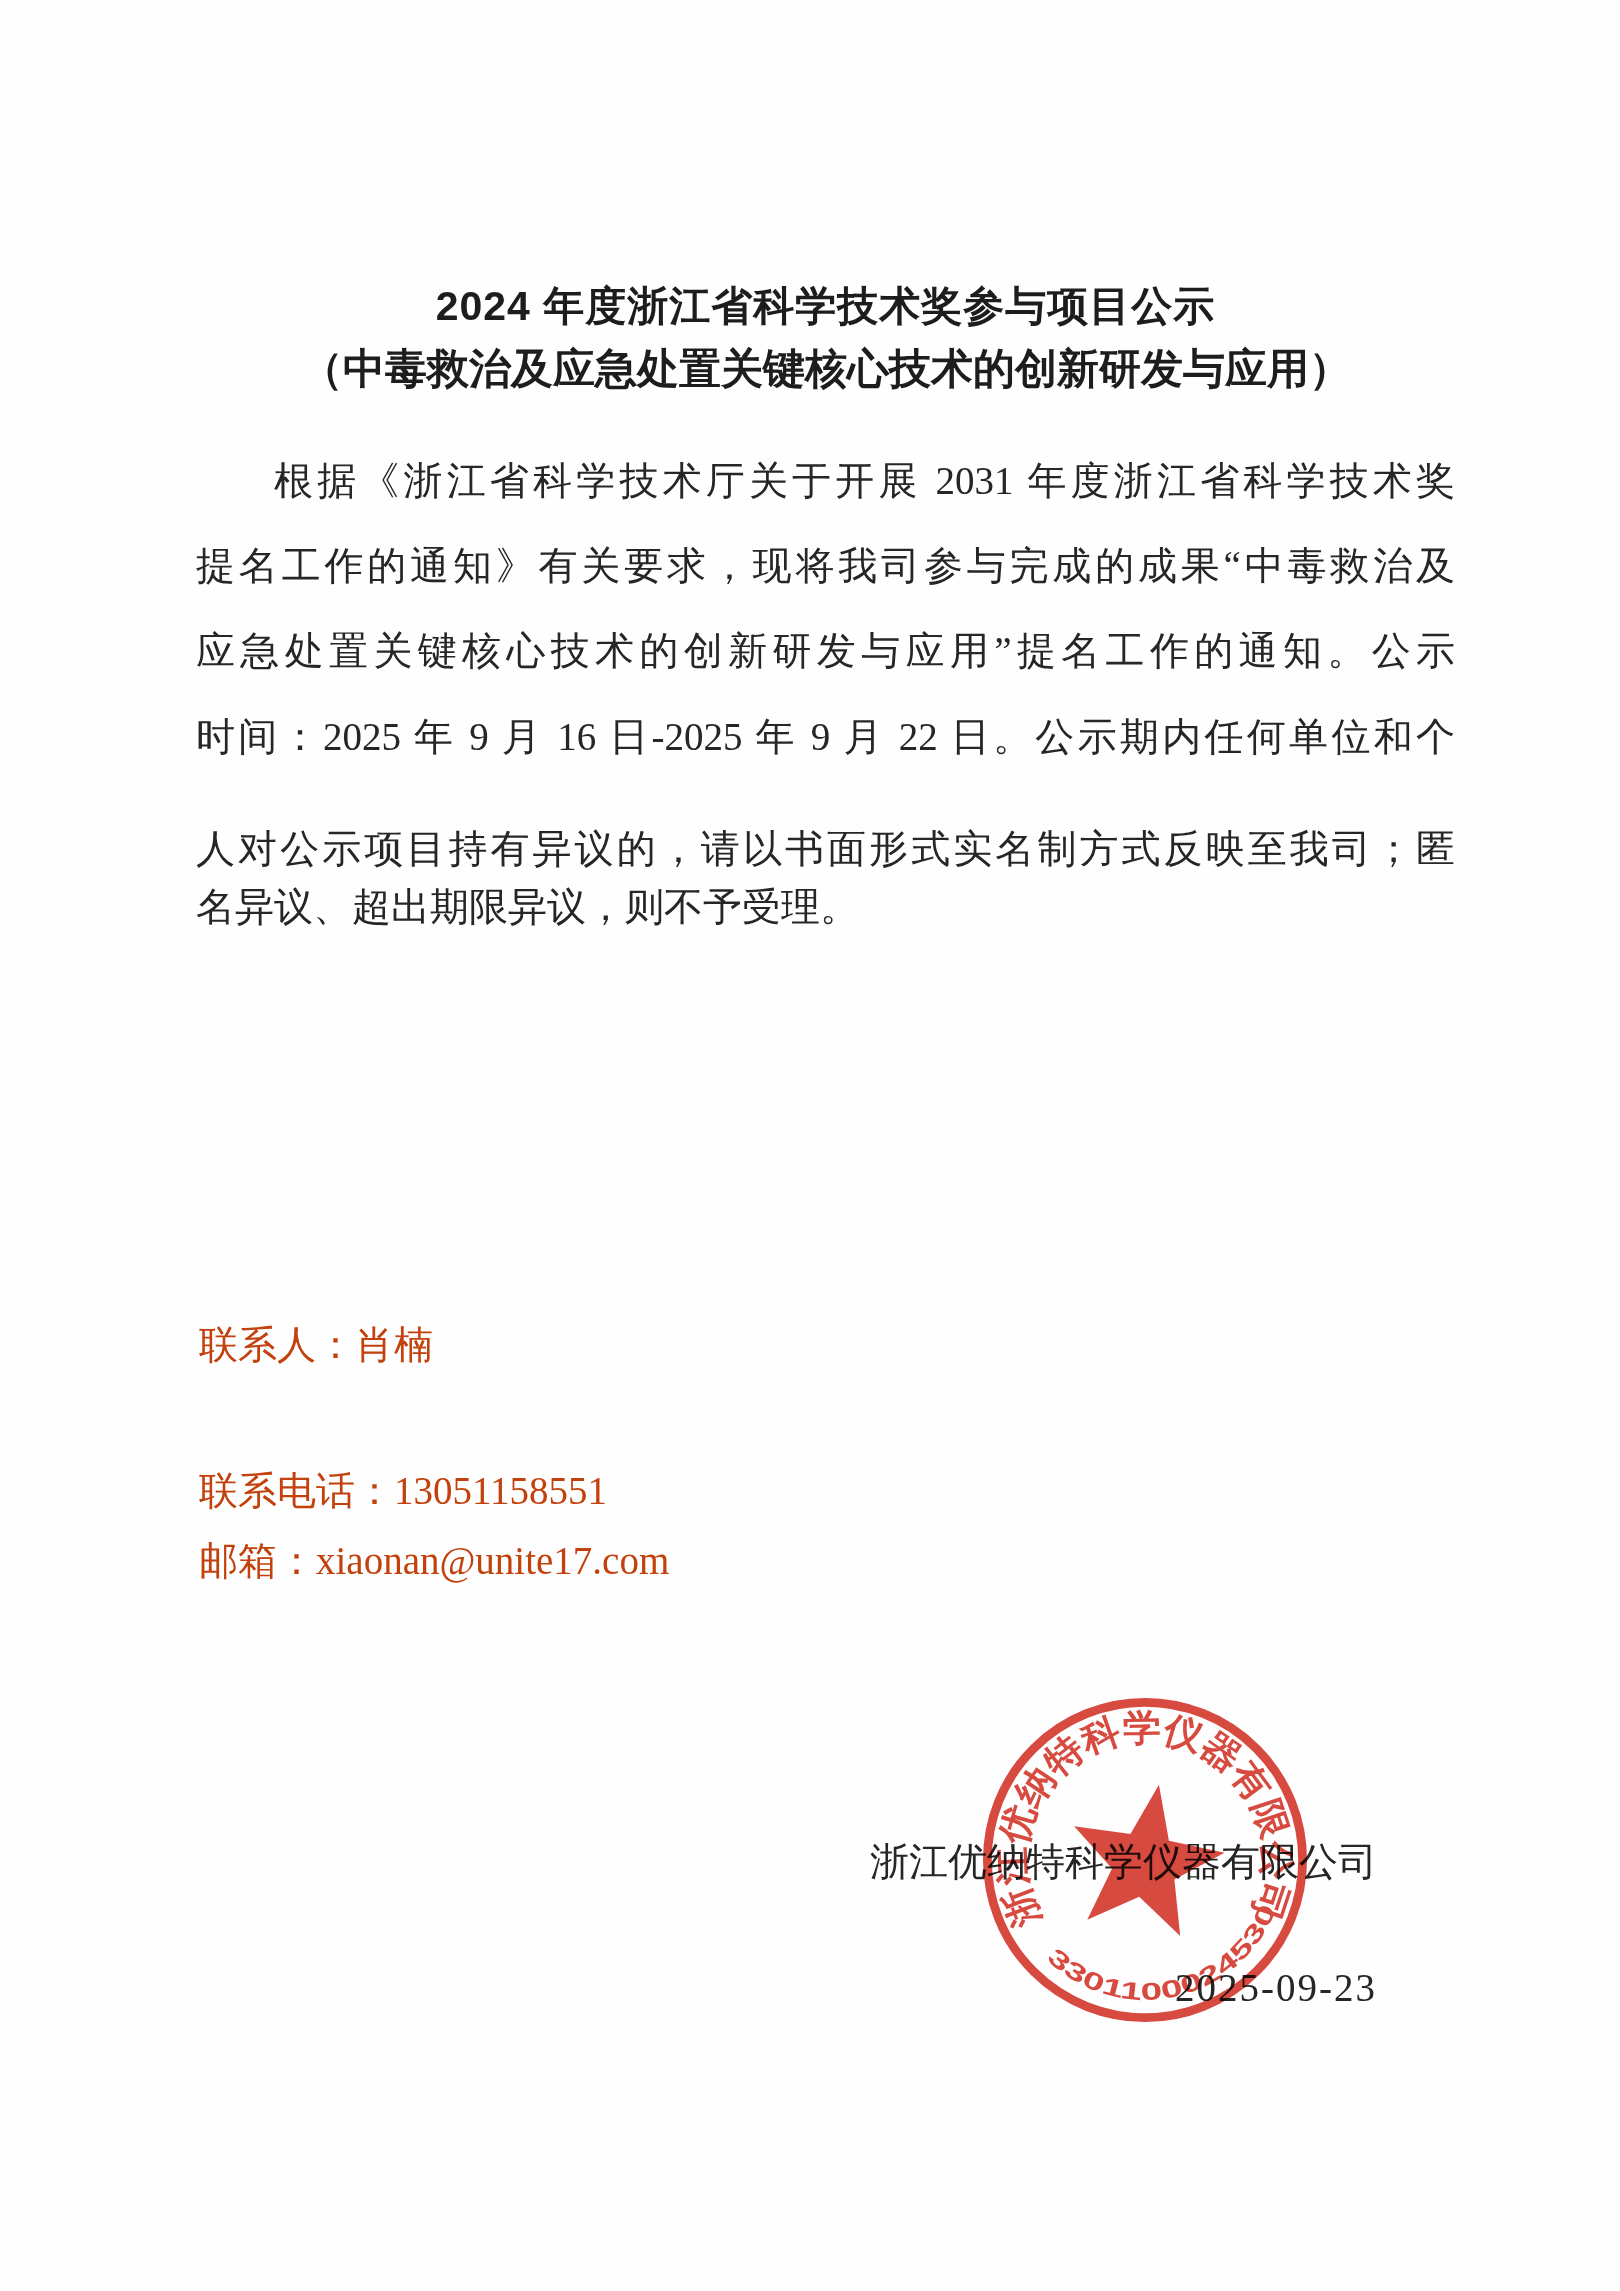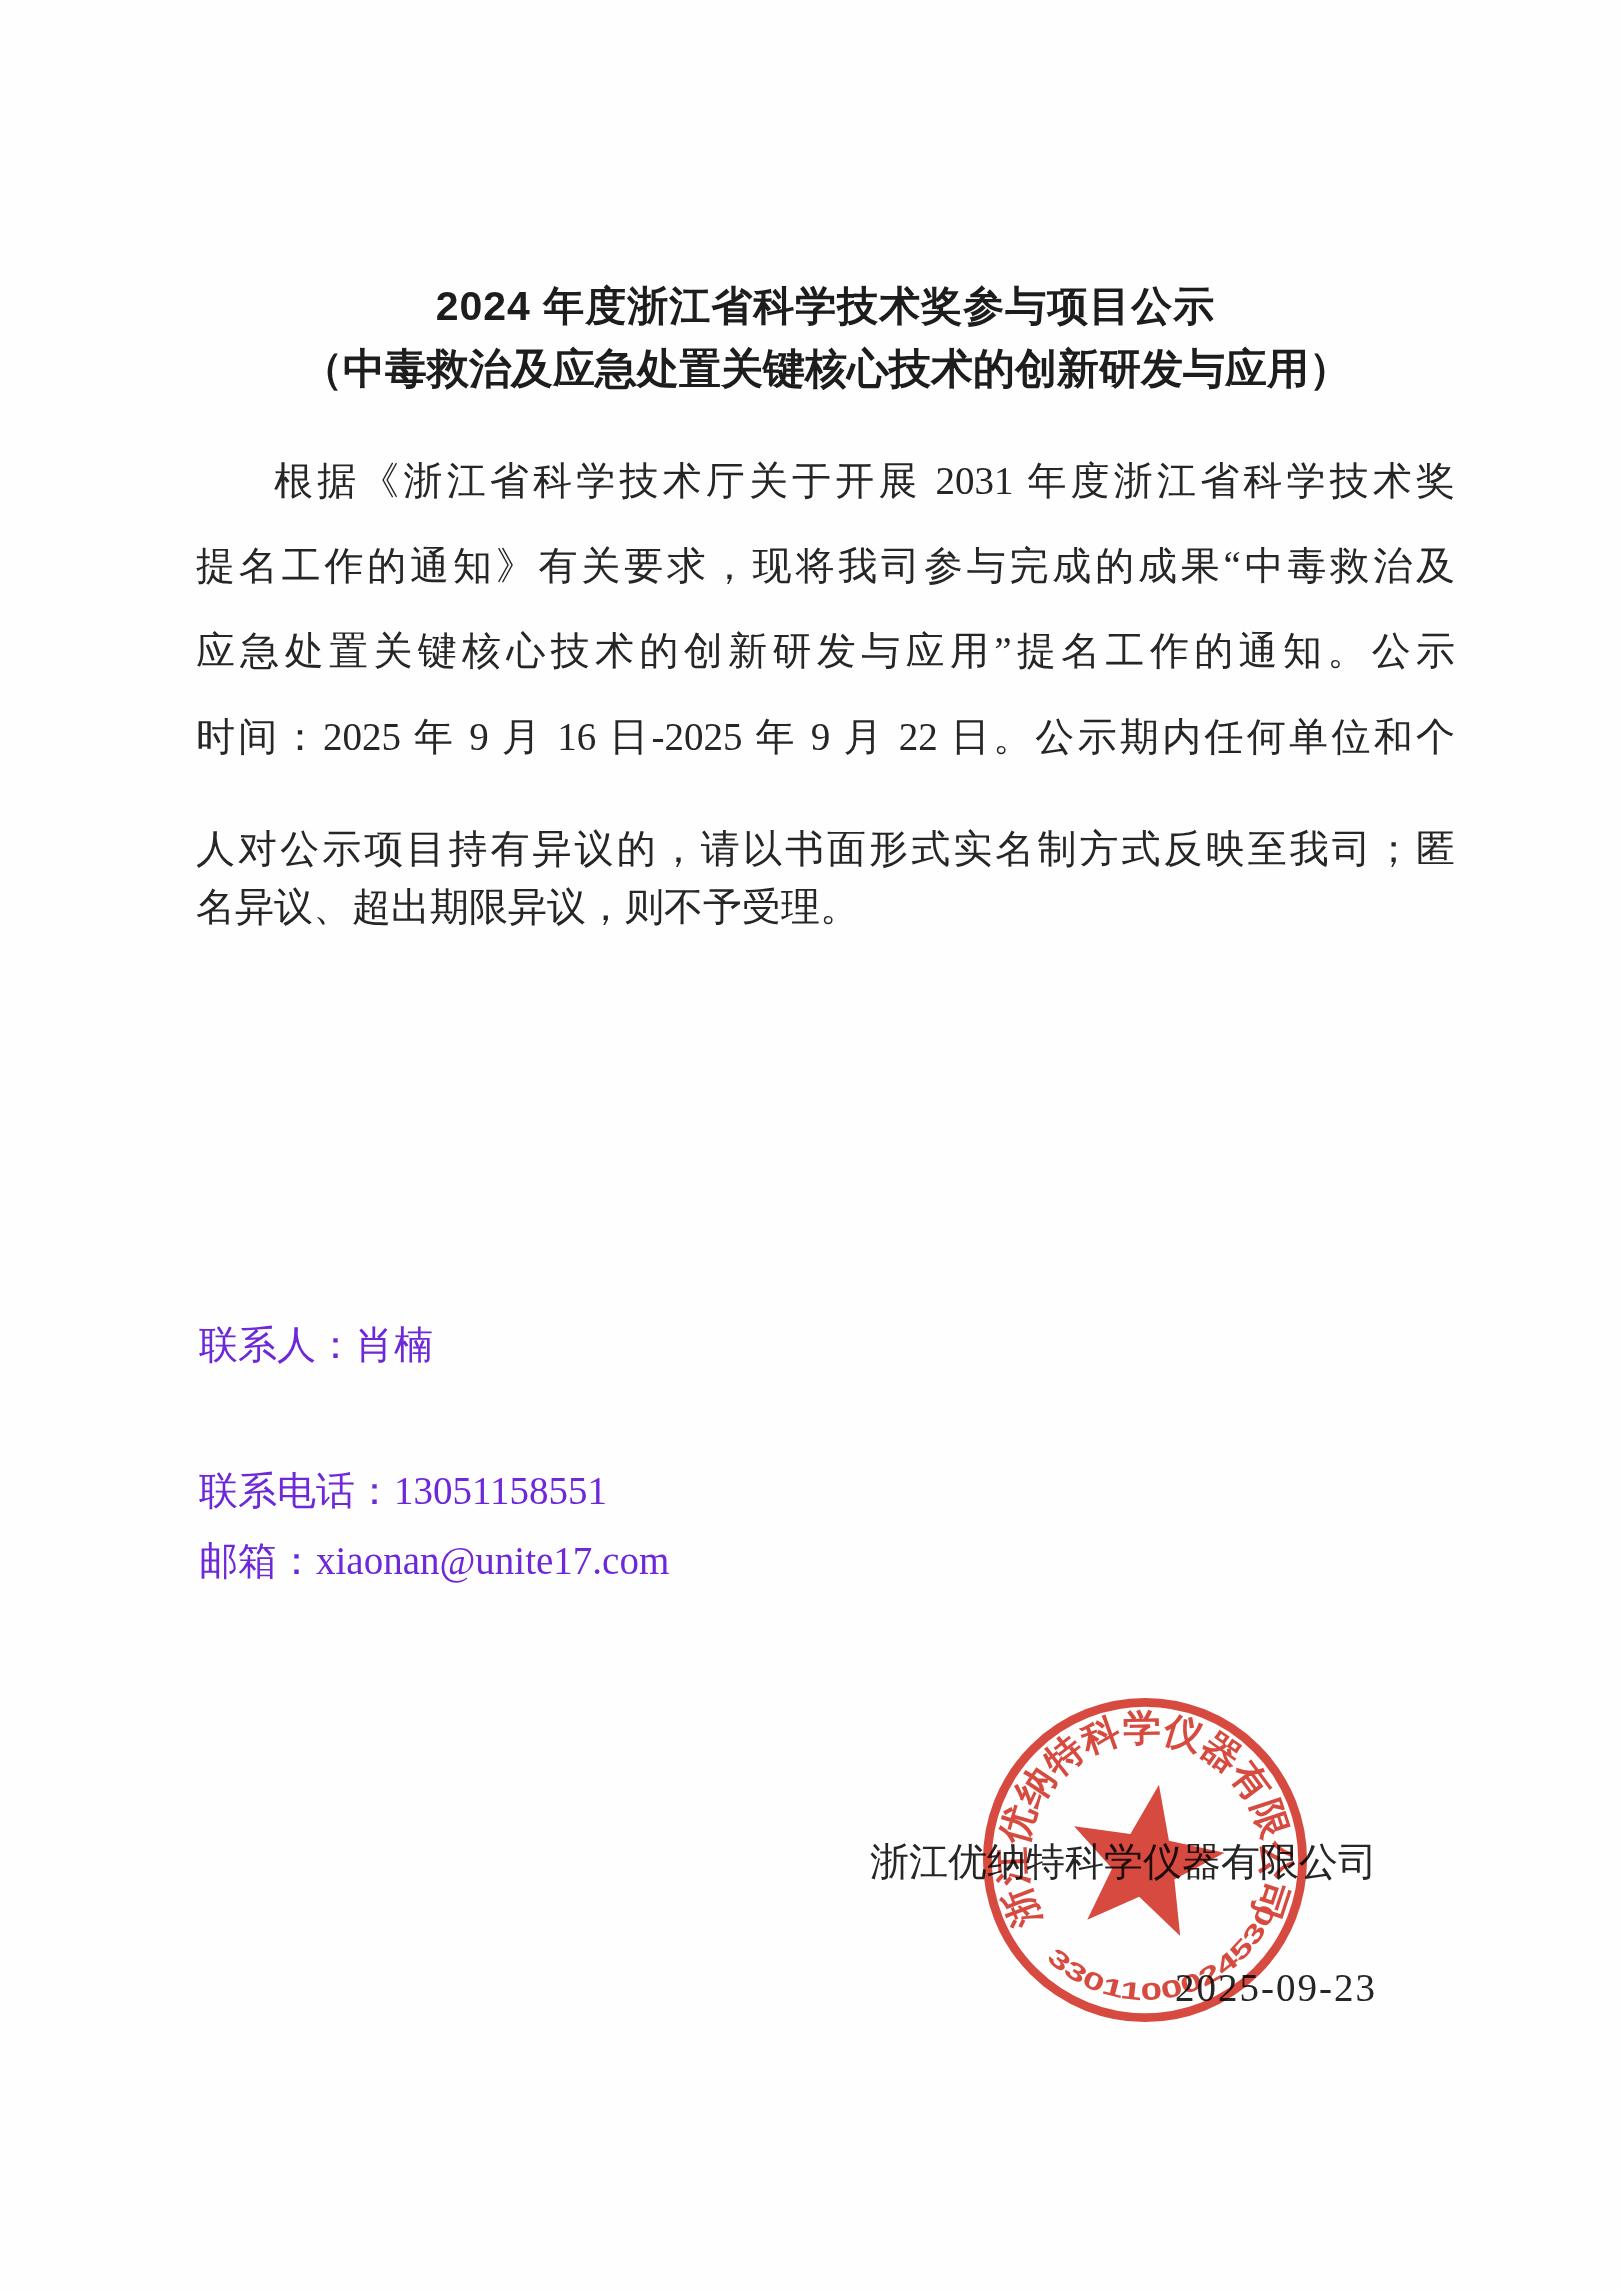--- a/index.html
+++ b/index.html
@@ -29,21 +29,21 @@
   .body-line {
     position:absolute; left:196px; width:1259px; height:59px;
     font-size:39px; color:#262626;
     text-align:justify; text-align-last:justify; text-justify:inter-character;
     white-space:nowrap;
   }
   .body-line.first { padding-left:78px; width:1181px; }
   .body-line.last  { text-align-last:left; }
   .contact-line {
     position:absolute; left:199px;
-    font-size:39px; color:#6d28d9; white-space:nowrap;
+    font-size:39px; color:#c2410c; white-space:nowrap;
   }
   .signature {
     position:absolute; right:243px; top:1835px;
     text-align:right; font-size:39px; color:#262626;
   }
   .signature .company { white-space:nowrap; }
   .signature .date { margin-top:76px; white-space:nowrap; letter-spacing:2px; }
   .seal {
     position:absolute; left:959px; top:1674px;
     width:372px; height:372px;

